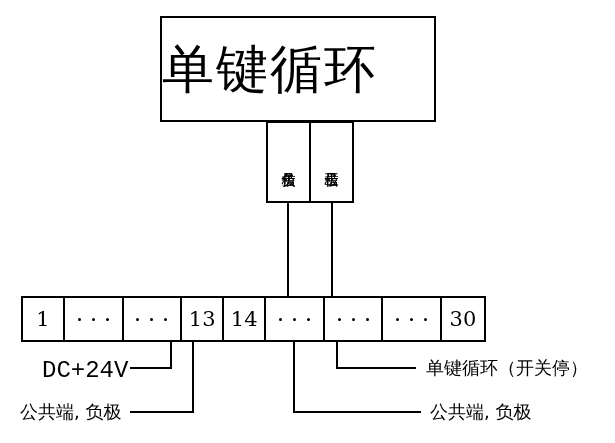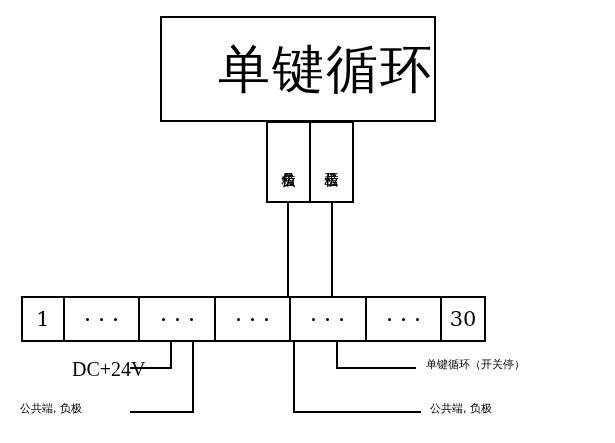--- a/index.html
+++ b/index.html
@@ -22,21 +22,21 @@
     background: #ffffff;
   }
   
   #device-box {
     left: 160px;
     top: 16px;
     width: 276px;
     height: 106px;
     display: flex;
     align-items: center;
-    justify-content: flex-end;
+    justify-content: flex-start;
   }
   #device-title {
     font-family: "DejaVu Serif", "Liberation Serif", serif;
     font-size: 52px;
     line-height: 1;
     letter-spacing: 2px;
     color: #000000;
     white-space: nowrap;
   }
   
@@ -108,29 +108,28 @@
   }
   .wire-h {
     position: absolute;
     height: 2px;
     background: #000000;
   }
   
   .label {
     position: absolute;
     font-family: "DejaVu Sans", sans-serif;
-    font-size: 11px;
+    font-size: 18px;
     color: #000000;
     white-space: nowrap;
     line-height: 1;
   }
   .label.serif {
-    font-family: Liberation Serif, serif;
-    font-size: 20px;
-    margin-left: 30px;
+    font-family: Liberation Mono, monospace;
+    font-size: 24px;
   }
 </style>
 </head>
 <body>
 
 <div id="canvas">
 
   <div class="box" id="device-box">
     <div id="device-title">单键循环</div>
   </div>
@@ -154,20 +153,22 @@
           <span class="dot"></span>
         </div>
     </div>
     <div class="cell dots">
       <div class="dots-row">
           <span class="dot"></span>
           <span class="dot"></span>
           <span class="dot"></span>
         </div>
     </div>
+    <div class="cell num">13</div>
+    <div class="cell num">14</div>
     <div class="cell dots">
       <div class="dots-row">
           <span class="dot"></span>
           <span class="dot"></span>
           <span class="dot"></span>
         </div>
     </div>
     <div class="cell dots">
       <div class="dots-row">
           <span class="dot"></span>

